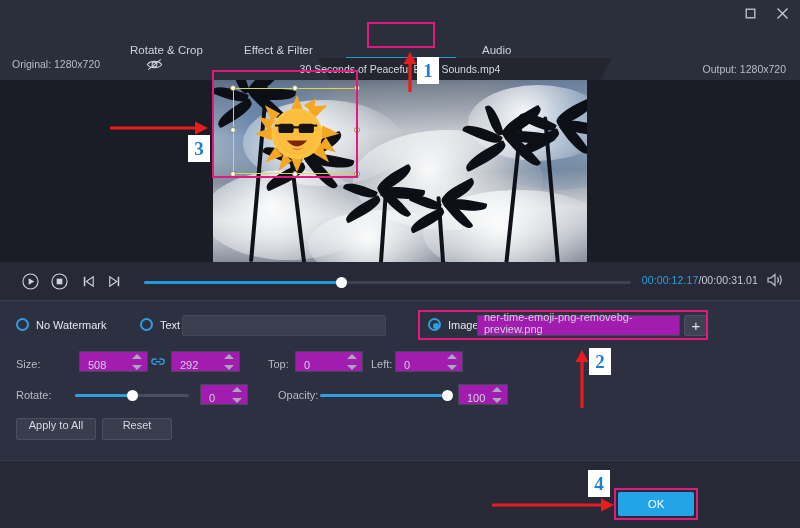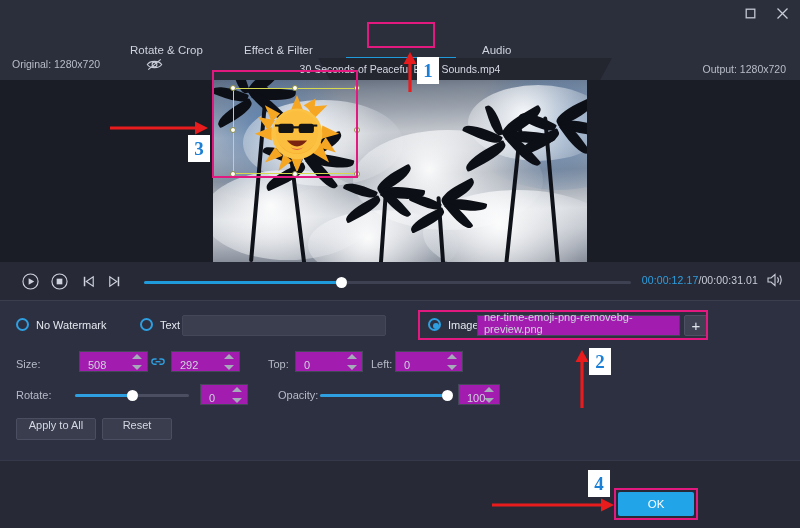--- a/index.html
+++ b/index.html
@@ -534,21 +534,21 @@
           <i class="up"></i>
           <i class="dn"></i>
         </span>
     </div>
 
     <span class="flabel" style="position:absolute; left:278px; top:88px;">Opacity:</span>
     <div class="slider-track" style="left:320px; top:93px; width:128px;">
       <div class="slider-fill" style="width:128px;"></div>
       <div class="slider-knob" style="left:122px;"></div>
     </div>
-    <div class="valbox" style="position:absolute; left:458px; top:83px; width:42px;">
+    <div class="valbox" style="position:absolute; left:458px; top:83px; width:50px;">
       <span>100</span>
       <span class="spin">
           <i class="up"></i>
           <i class="dn"></i>
         </span>
     </div>
 
     <div class="gbtn" style="position:absolute; left:16px; top:117px; width:80px;">
       <span>Apply to All</span>
     </div>

